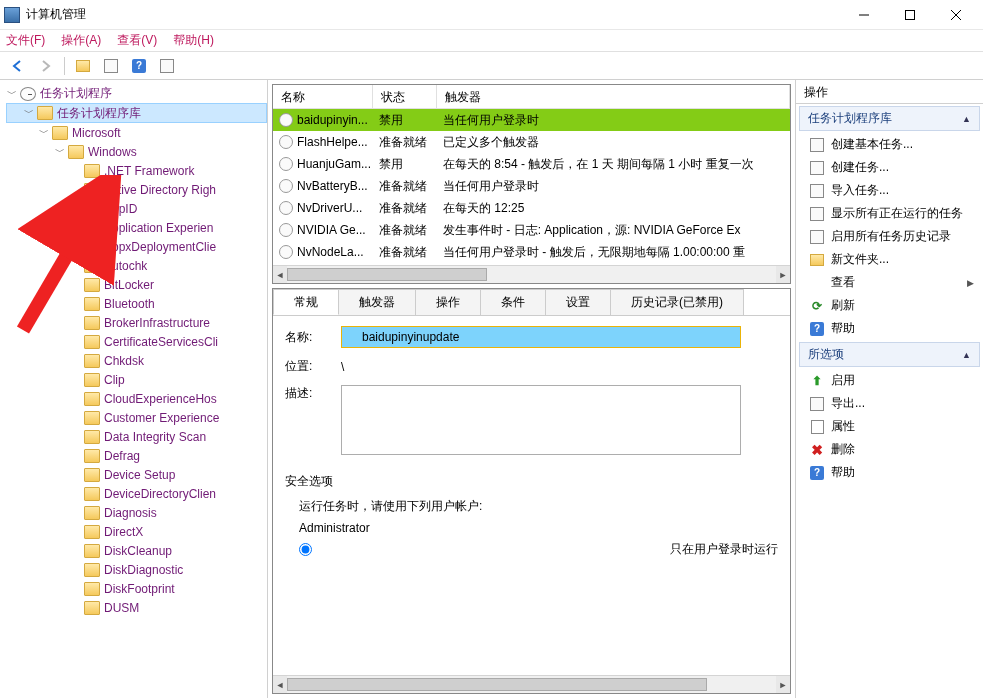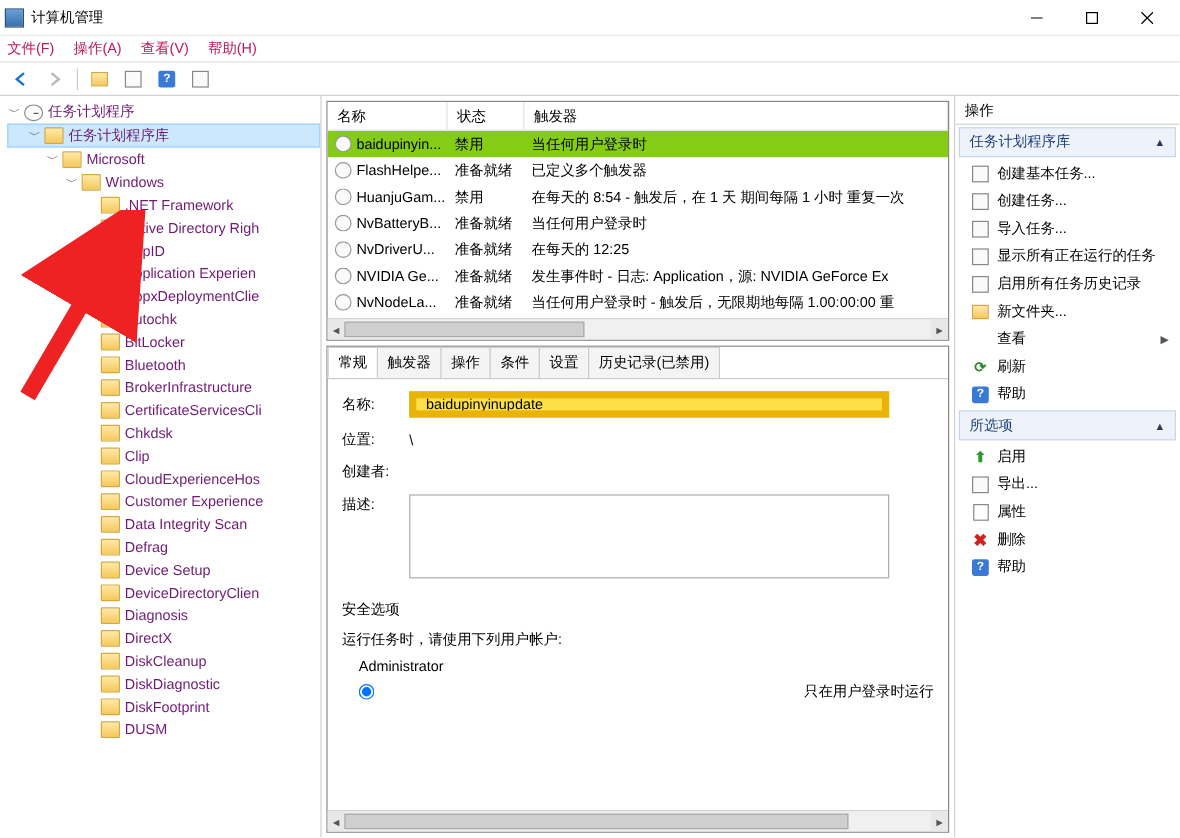--- a/index.html
+++ b/index.html
@@ -52,26 +52,26 @@
 .c-name{width:100px}.c-state{width:64px}.c-trig{flex:1}
 .task-ico { width:14px; height:14px; border:1px solid #999; border-radius:50%; margin-right:4px; flex-shrink:0; background:#fafafa; }
 .hscroll { height:18px; background:#f0f0f0; border-top:1px solid #d4d4d4; position:relative; }
 .hscroll .thumb{ position:absolute; left:14px; top:2px; width:200px; height:13px; background:#cfcfcf; border:1px solid #aaa;}
 .hscroll .arr{ position:absolute; top:0; width:14px; height:17px; background:#e8e8e8; display:flex;align-items:center;justify-content:center;font-size:9px;color:#555;}
 .hscroll .arr.l{left:0}.hscroll .arr.r{right:0}
 
 
 .detail { flex:1; border:1px solid #888; margin:0 4px 4px 4px; display:flex; flex-direction:column; overflow:hidden; }
 .tabstrip { display:flex; height:26px; background:#fff; }
-.tab { padding:4px 8px; border:1px solid #ccc; border-bottom:none; margin-right:-1px; background:#f4f4f4; }
+.tab { padding:4px 20px; border:1px solid #ccc; border-bottom:none; margin-right:-1px; background:#f4f4f4; }
 .tab.active { background:#fff; border-bottom:1px solid #fff; position:relative; z-index:1; }
 .tabbody { flex:1; border-top:1px solid #ccc; padding:10px 12px; overflow:hidden; }
 .formrow { display:flex; align-items:center; margin-bottom:10px; }
 .formrow .lbl { width:56px; color:#000; }
-.formrow input[type=text] { flex:1; max-width:400px; height:22px; border:6px solid #eab308; padding:0 8px; background:#fde047; }
+.formrow input[type=text] { flex:1; max-width:400px; height:22px; border:1px solid #eab308; padding:0 20px; background:#7dd3fc; }
 .formrow textarea { flex:1; max-width:400px; height:70px; border:1px solid #adadad; background:#fff; resize:none; }
 .sec-title { margin-top:18px; margin-bottom:8px; color:#000; }
 .radio-row { display:flex; align-items:center; margin:4px 0 4px 14px;justify-content:space-between; }
 .radio-row input { margin-right:6px; }
 
 
 .ap-head { height:24px; padding:4px 8px; border-bottom:1px solid #d0d0d0; color:#000; }
 .ap-group-h { background:#eef3fb; border:1px solid #c9d6ea; padding:3px 8px; color:#1a3e7b; display:flex; align-items:center; justify-content:space-between; margin:2px 3px; }
 .ap-group-h .tri { font-size:9px; color:#335; }
 .ap-item { display:flex; align-items:center; padding:3px 6px 3px 10px; margin:0 3px; }
@@ -387,29 +387,26 @@
       </div>
       <div class="tabbody">
         <div class="formrow">
           <span class="lbl">名称:</span>
           <input type="text" readonly="" value="baidupinyinupdate" style="">
         </div>
         <div class="formrow">
           <span class="lbl">位置:</span>
           <span>\</span>
         </div>
-        <div class="formrow">
-          <span class="lbl">创建者:</span>
-        </div>
         <div class="formrow" style="align-items:flex-start">
           <span class="lbl">描述:</span>
           <textarea readonly="" style=""></textarea>
         </div>
         <div class="sec-title">安全选项</div>
-        <div style="margin-bottom:6px">运行任务时，请使用下列用户帐户:</div>
+        <div style="margin-left:14px;margin-bottom:6px">运行任务时，请使用下列用户帐户:</div>
         <div style="margin-left:14px;margin-bottom:6px">Administrator</div>
         <div class="radio-row">
           <input type="radio" checked="" style="">
           <span>只在用户登录时运行</span>
         </div>
       </div>
       <div class="hscroll">
         <div class="arr l">◄</div>
         <div class="thumb" style="width:420px"></div>
         <div class="arr r">►</div>

